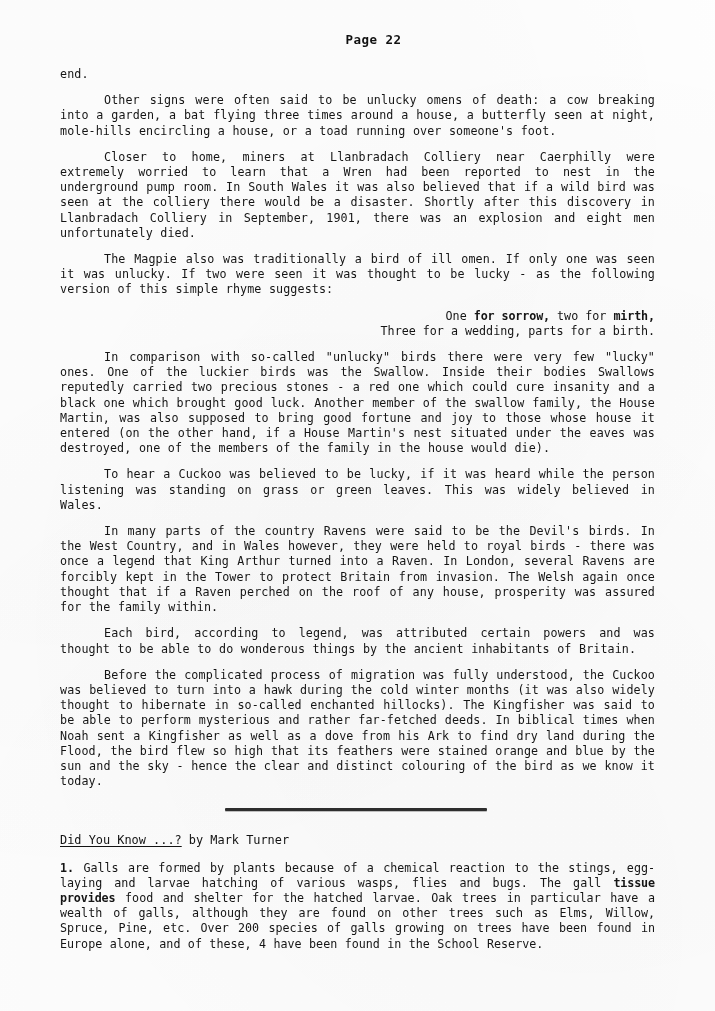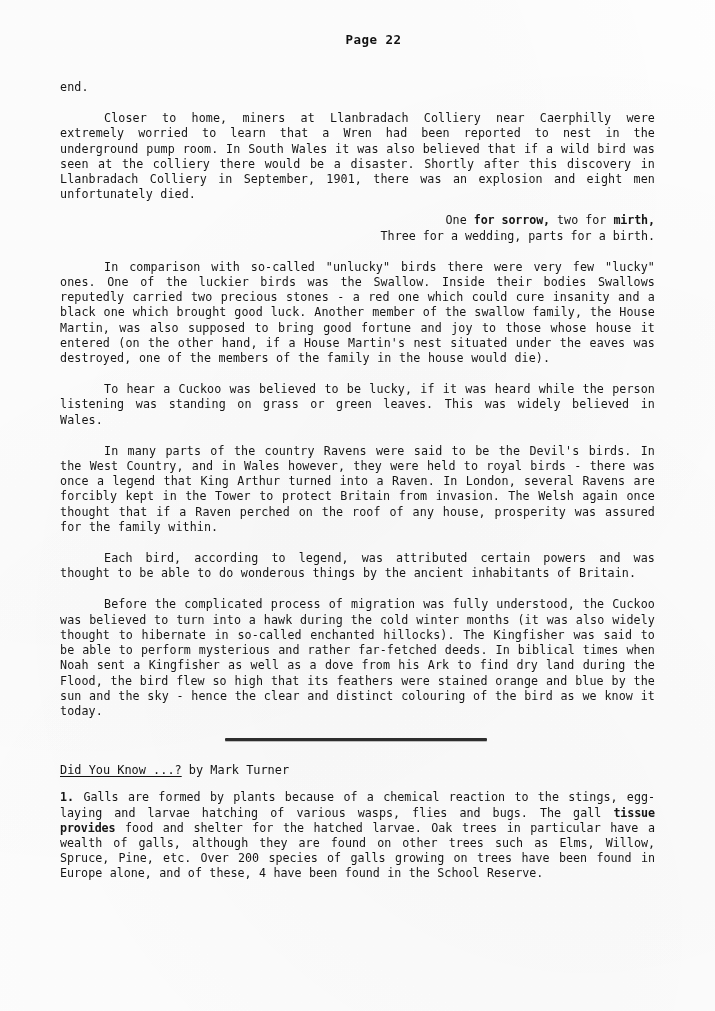--- a/index.html
+++ b/index.html
@@ -44,21 +44,21 @@
   }
 
   .body-col {
     position: absolute;
     top: 64px;
     left: 60px;
     width: 595px;
   }
 
   p.para {
-    margin: 16px 0 11px 0;
+    margin: 3px 0 11px 0;
     font-size: 11.7px;
     line-height: 15.2px;
     text-align: justify;
     text-justify: inter-word;
     letter-spacing: 0.1px;
     color: #151515;
     word-spacing: 0.4px;
   }
 
   p.para.last-of-block {
@@ -133,23 +133,25 @@
 <div class="page">
 
   <div class="paper-texture"></div>
 
   <div class="page-header">Page 22</div>
 
   <div class="body-col">
 
     <p class="para flush last-of-block">end.</p>
 
+    <p class="para indent">Other signs were often said to be unlucky omens of death: a cow breaking into a garden, a bat flying three times around a house, a butterfly seen at night, mole-hills encircling a house, or a toad running over someone's foot.</p>
 
     <p class="para indent">Closer to home, miners at Llanbradach Colliery near Caerphilly were extremely worried to learn that a Wren had been reported to nest in the underground pump room. In South Wales it was also believed that if a wild bird was seen at the colliery there would be a disaster.  Shortly after this discovery in Llanbradach Colliery in September, 1901, there was an explosion and eight men unfortunately died.</p>
 
+    <p class="para indent">The Magpie also was traditionally a bird of ill omen.  If only one was seen it was unlucky.  If two were seen it was thought to be lucky - as the following version of this simple rhyme suggests:</p>
 
     <div class="rhyme">
       <div><span>One </span><b class="overtype">for sorrow,</b><span> two for </span><b class="overtype">mirth,</b></div>
       <div>Three for a wedding, parts for a birth.</div>
     </div>
 
     <p class="para indent">In comparison with so-called "unlucky" birds there were very few "lucky" ones. One of the luckier birds was the Swallow. Inside their bodies Swallows reputedly carried two precious stones - a red one which could cure insanity and a black one which brought good luck. Another member of the swallow family, the House Martin, was also supposed to bring good fortune and  joy to those whose house it entered (on the other hand, if a House Martin's nest situated under the eaves was destroyed, one of the members of the family in the house would die).</p>
 
     <p class="para indent">To hear a Cuckoo was believed to be lucky, if it was heard while the person listening was standing on grass or green leaves. This was widely believed in Wales.</p>
 

